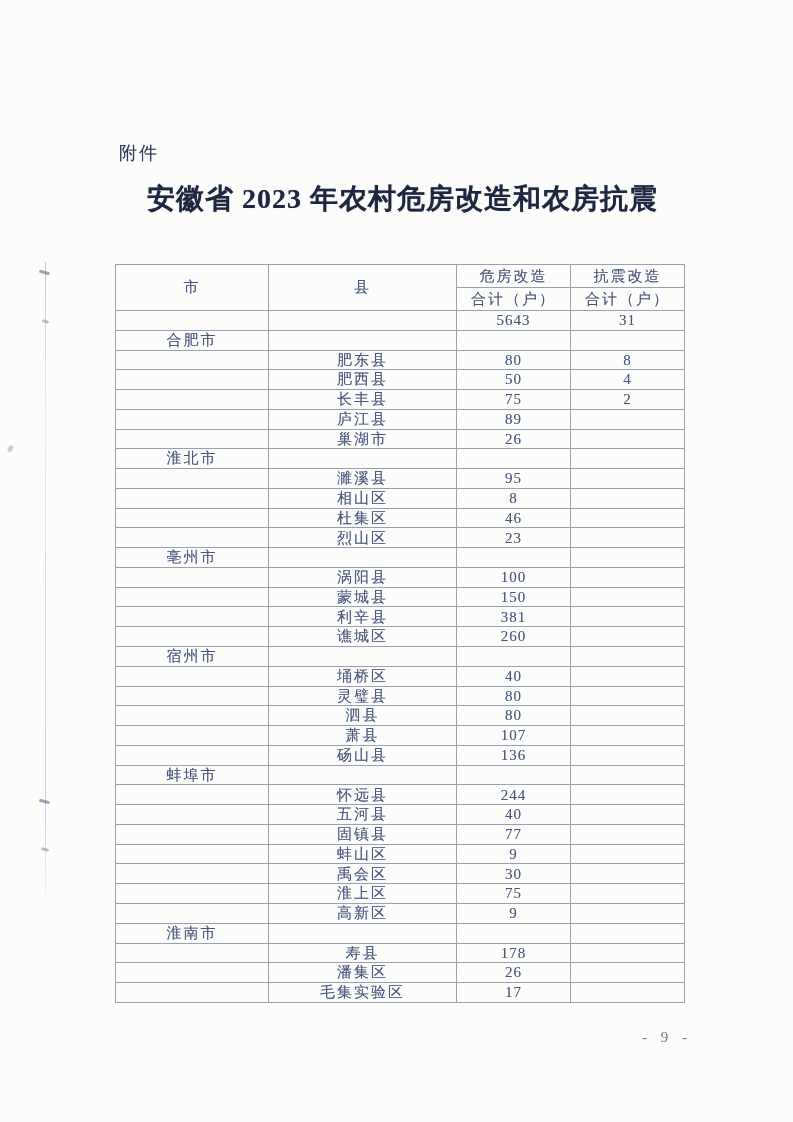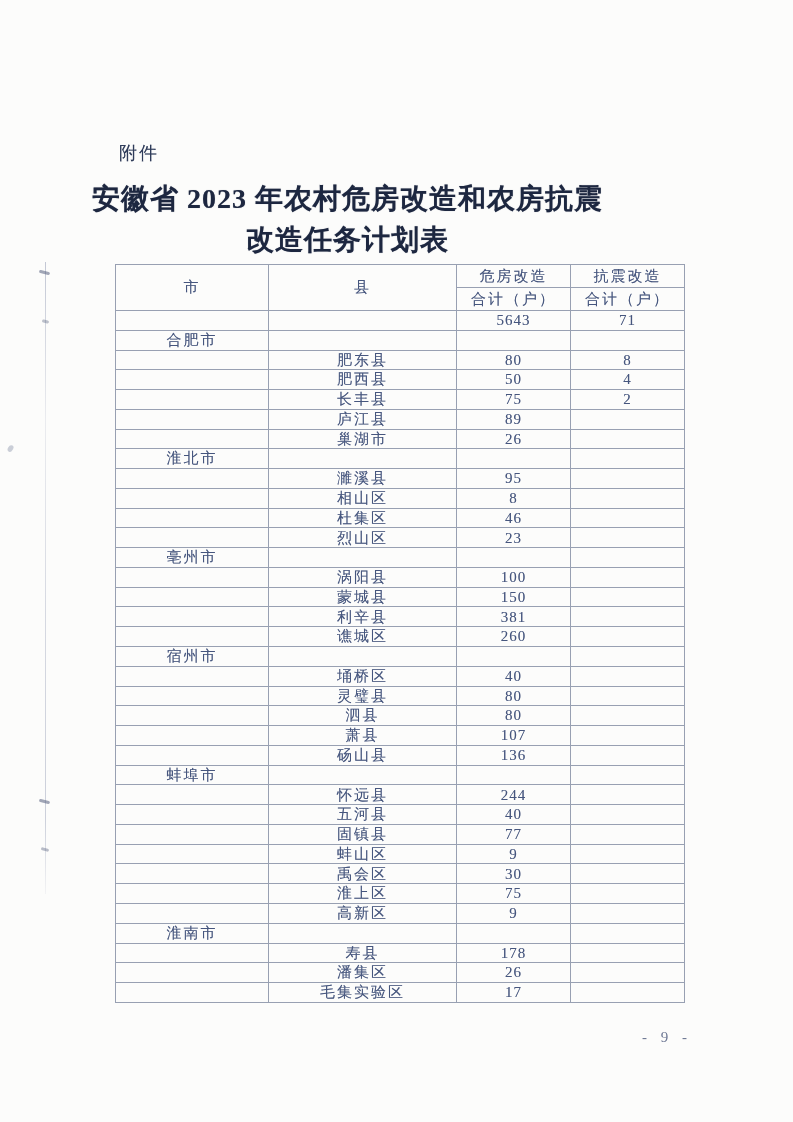--- a/index.html
+++ b/index.html
@@ -5,21 +5,21 @@
   :root{
     --ink:#46567e;
     --title-ink:#1d2740;
     --border:#98a0b2;
     --page-bg:#fcfcfb;
     --pagenum-ink:#6e7894;
   }
   *{margin:0;padding:0;box-sizing:border-box;}
   html,body{width:793px;height:1122px;background:var(--page-bg);overflow:hidden;}
   .page{
-    position:relative;width:683px;height:1122px;background:var(--page-bg);
+    position:relative;width:793px;height:1122px;background:var(--page-bg);
     font-family:"Liberation Serif","DejaVu Serif",serif;
   }
   
   .scan-line{
     position:absolute;left:45px;top:262px;width:1px;height:632px;
     background:linear-gradient(to bottom,
       rgba(125,135,165,.45) 0%, rgba(125,135,165,.14) 25%,
       rgba(125,135,165,.30) 55%, rgba(125,135,165,.38) 88%,
       rgba(125,135,165,.08) 100%);
   }
@@ -79,21 +79,20 @@
   <div class="scan-mark m1"></div>
   <div class="scan-mark m2"></div>
   <div class="scan-mark m3"></div>
   <div class="scan-mark m4"></div>
   <div class="scan-speck"></div>
 
   <div class="attachment">附件</div>
 
   <div class="doc-title">
     <div>安徽省 2023 年农村危房改造和农房抗震</div>
-    <div>改造任务计划表</div>
   </div>
 
   <table class="plan-table">
     <colgroup>
       <col style="width:153px">
       <col style="width:188px">
       <col style="width:114px">
       <col style="width:114px">
     </colgroup>
     <thead>
@@ -106,21 +105,21 @@
       <tr>
         <th>合计（户）</th>
         <th>合计（户）</th>
       </tr>
     </thead>
     <tbody>
         <tr>
     <td></td>
     <td></td>
     <td class="num">5643</td>
-    <td class="num">71</td>
+    <td class="num">31</td>
   </tr>
         <tr>
     <td>合肥市</td>
     <td></td>
     <td class="num"></td>
     <td class="num"></td>
   </tr>
         <tr>
     <td></td>
     <td>肥东县</td>

